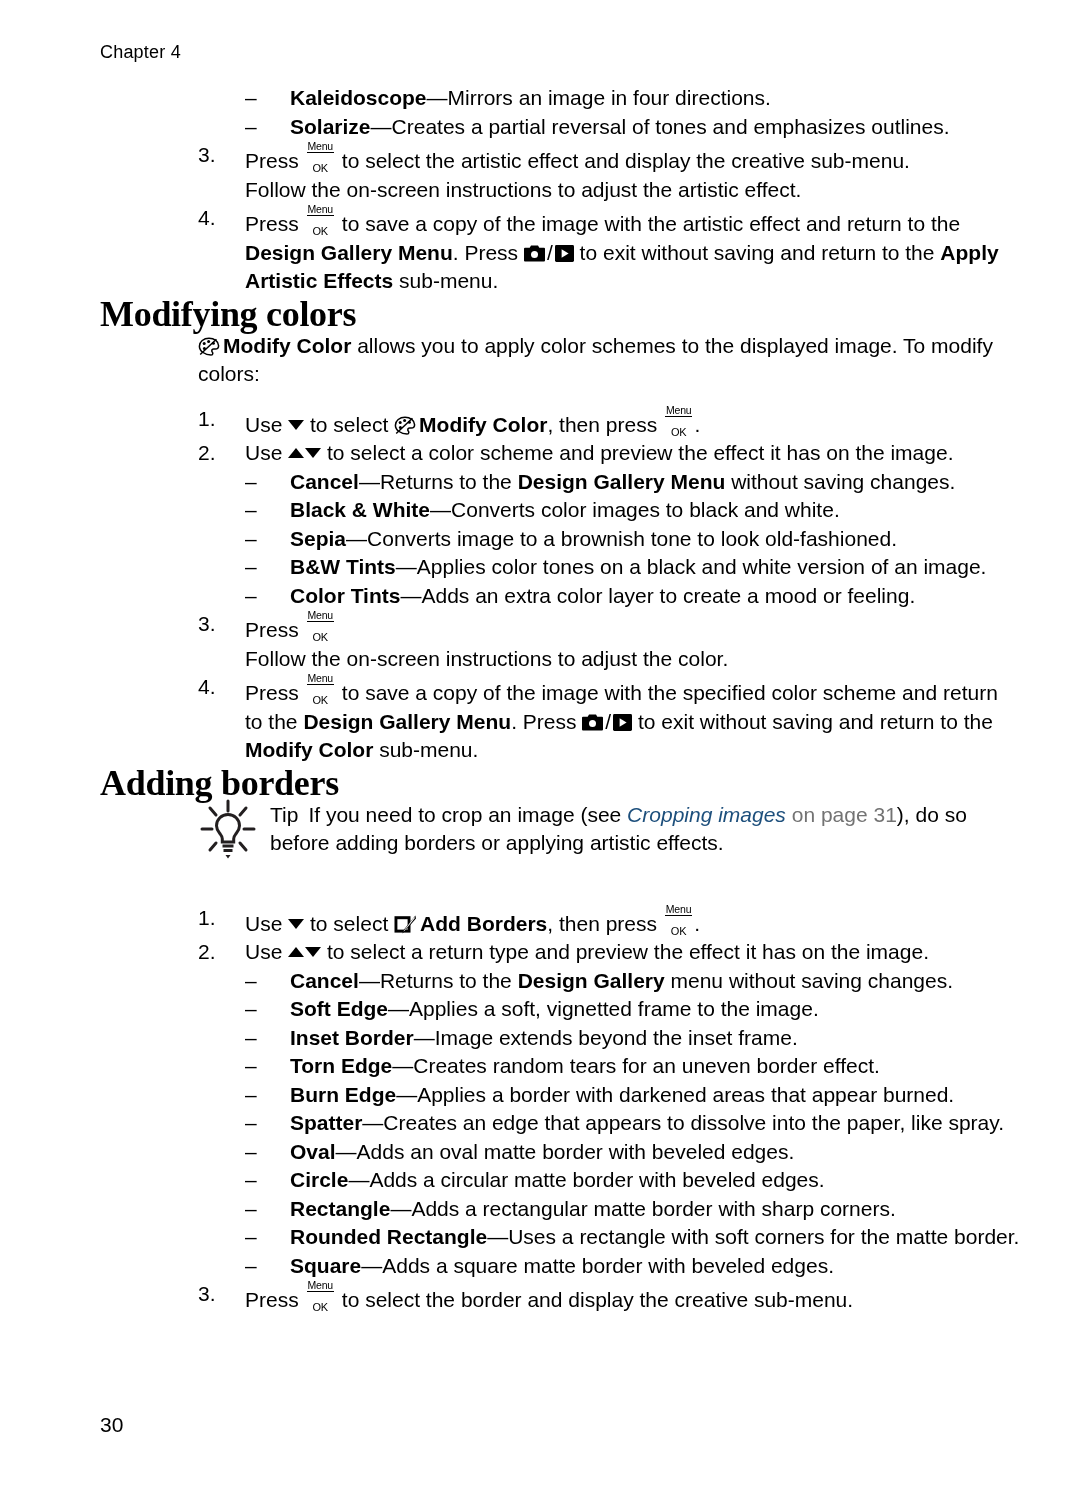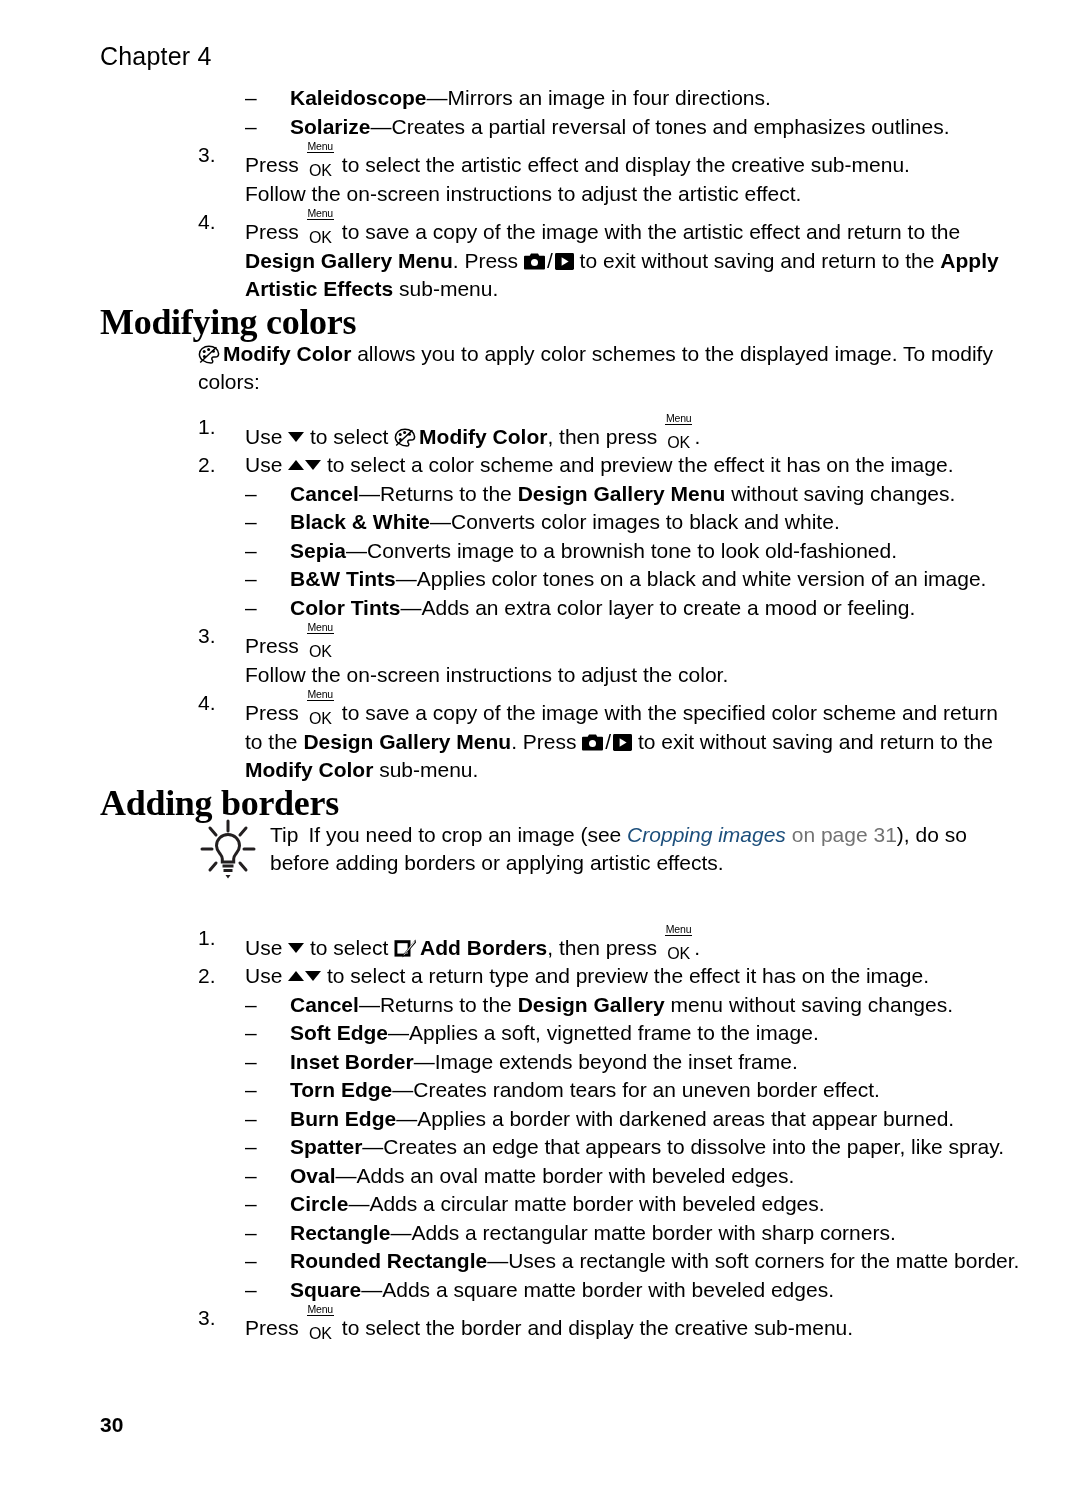--- a/index.html
+++ b/index.html
@@ -21,21 +21,21 @@
     background: #ffffff;
     box-sizing: border-box;
     overflow: hidden;
   }
 
   
   .chapter-header {
     position: absolute;
     top: 42px;
     left: 100px;
-    font-size: 25px;
+    font-size: 18px;
     letter-spacing: 0.2px;
     color: #000;
   }
 
   
   .content {
     position: absolute;
     top: 84px;
     left: 100px;
     width: 920px;
@@ -114,21 +114,21 @@
     letter-spacing: -0.2px;
   }
   .menuok .m-top {
     display: block;
     border-bottom: 1.6px solid #000;
     padding: 0 1px 0.5px 1px;
   }
   .menuok .m-bot {
     display: block;
     padding-top: 10px;
-    font-size: 16px;
+    font-size: 11px;
   }
 
   
   .ico {
     display: inline-block;
     vertical-align: -2px;
   }
   .ico-camera { width: 21px; height: 17px; }
   .ico-play   { width: 19px; height: 17px; }
   .slash {
@@ -197,21 +197,21 @@
     color: #1d4f7c;
     font-style: italic;
   }
 
   
   .folio {
     position: absolute;
     left: 100px;
     bottom: 58px;
     font-size: 21px;
-    font-weight: bold;
+    font-weight: normal;
   }
 </style>
 </head>
 <body>
 
 <div class="page">
 
   <div class="chapter-header">Chapter 4</div>
 
   <div class="content">

